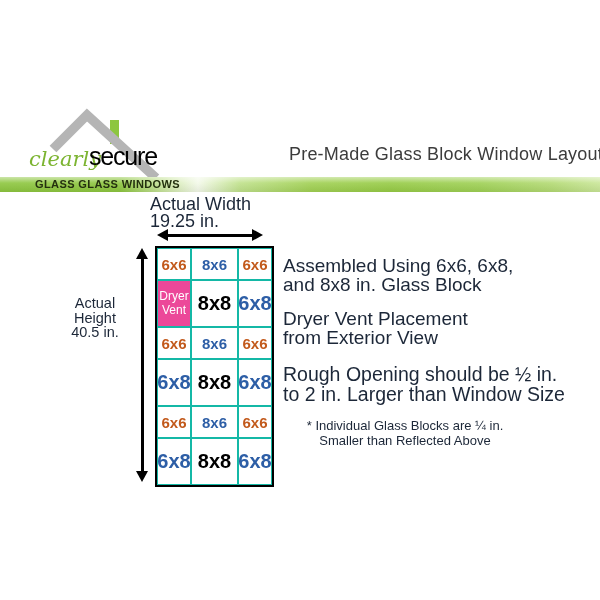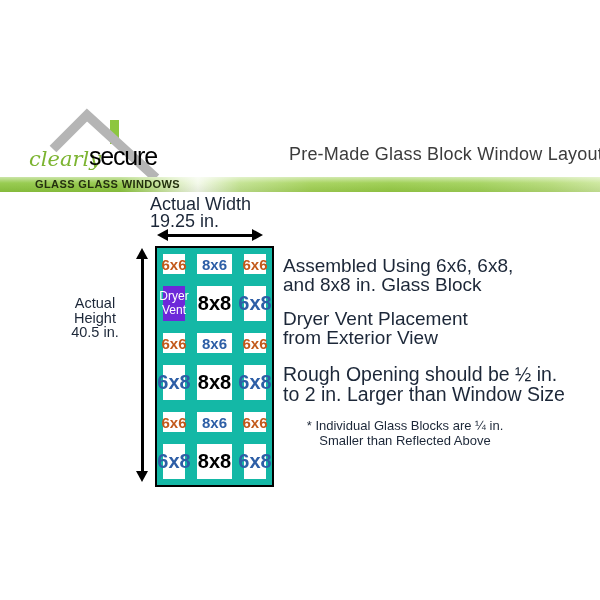--- a/index.html
+++ b/index.html
@@ -43,28 +43,28 @@
   .arrow-v .tri-t{position:absolute;top:0;left:0;width:0;height:0;
     border-left:6.5px solid transparent;border-right:6.5px solid transparent;border-bottom:11px solid #000;}
   .arrow-v .tri-b{position:absolute;bottom:0;left:0;width:0;height:0;
     border-left:6.5px solid transparent;border-right:6.5px solid transparent;border-top:11px solid #000;}
 
   
   .block-grid{position:absolute;left:155px;top:246px;width:115px;height:237px;
     border:2px solid #000;display:grid;
     grid-template-columns:34px 47px 34px;
     grid-template-rows:32px 47px 32px 47px 32px 47px;background:#fff;}
-  .cell{box-sizing:border-box;border:6px solid #14b8a6;display:flex;align-items:center;
+  .cell{box-sizing:border-box;border:1px solid #14b8a6;display:flex;align-items:center;
         justify-content:center;font-weight:bold;background:#fff;}
   .r-short .cell, .cell.sz-s{font-size:15px;}
   .cell.sz-l{font-size:20px;}
   .t-orange{color:#c2591b;}
   .t-blue{color:#2d5ea6;}
   .t-black{color:#000;}
-  .t-vent{background:#6d28d9;color:#fff;font-weight:400;font-size:12px;line-height:1.1;
+  .t-vent{background:#ec4899;color:#fff;font-weight:400;font-size:12px;line-height:1.1;
           flex-direction:column;text-align:center;}
 
   
   .note{position:absolute;left:283px;font-size:19px;line-height:18.5px;color:#1c2738;}
   .note.assembled{top:257px;}
   .note.vent{top:310px;}
   .note.rough{top:364px;font-size:19.5px;line-height:20px;}
   .footnote{position:absolute;left:295px;top:419px;width:220px;text-align:center;
             font-size:13px;line-height:14.5px;color:#1c2738;}
 </style>

